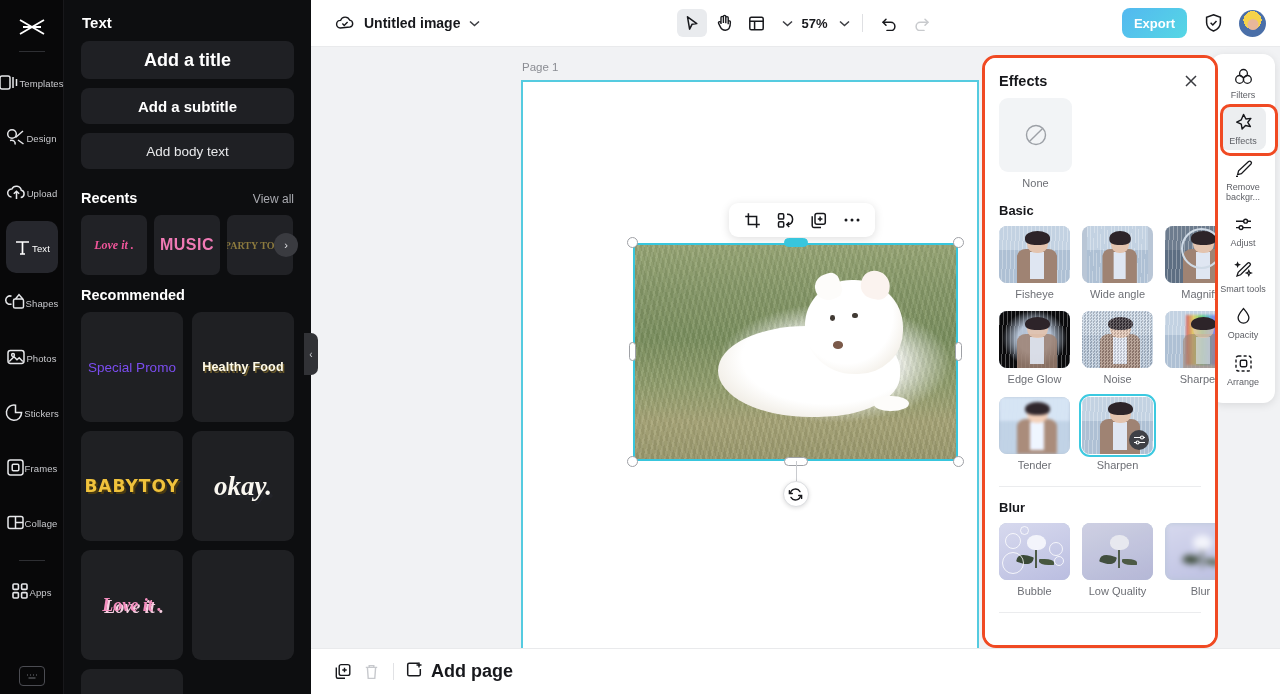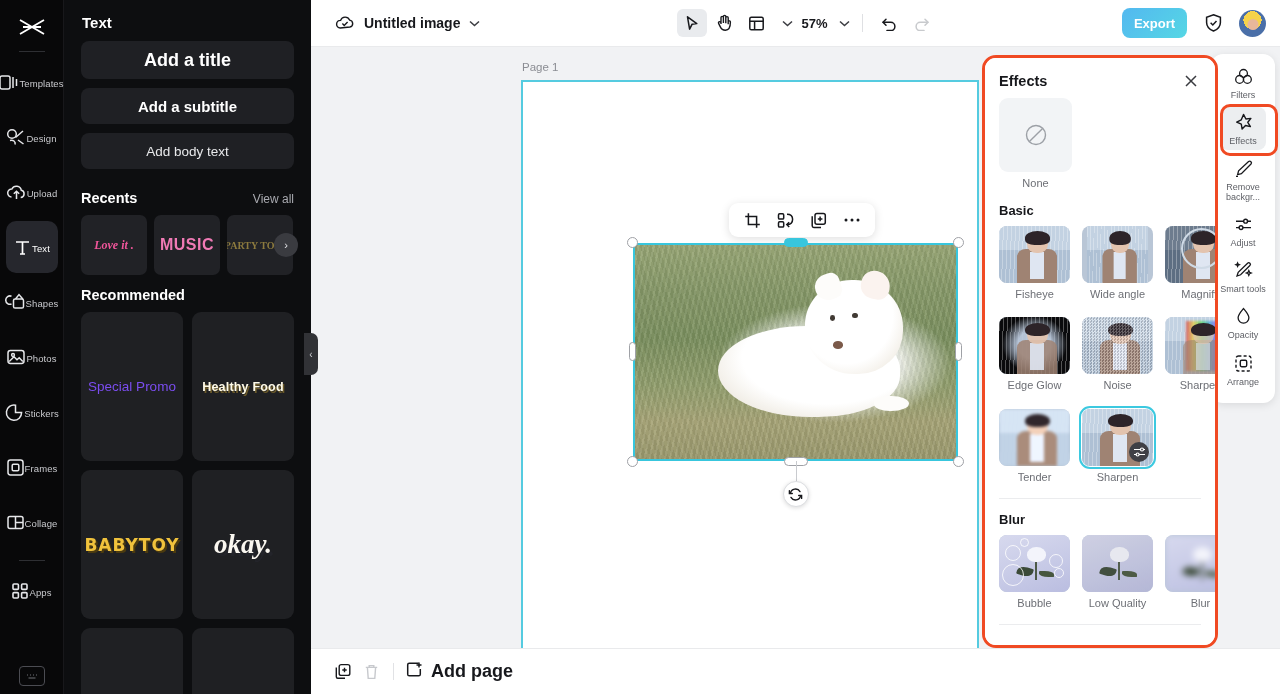--- a/index.html
+++ b/index.html
@@ -59,21 +59,21 @@
   .rc1 { font-family: "Liberation Serif", serif; font-style: italic; font-weight: 700; font-size: 12px; color: #f0559a; }
   .rc2 { font-weight: 700; font-size: 16px; color: #f07ab5; letter-spacing: .5px; }
   .rc3 { font-family: "Liberation Serif", serif; font-weight: 700; font-size: 10px; color: #8c7a3e; white-space: nowrap; }
   .rnext {
     position: absolute; right: 13px; top: 18px; width: 24px; height: 24px; border-radius: 50%;
     background: #3a3b40; display: flex; align-items: center; justify-content: center;
     color: #e2e3e6; font-size: 11px; cursor: pointer;
   }
   .recgrid { display: grid; grid-template-columns: 1fr 1fr; gap: 9px; padding: 0 17px; }
   .tcard {
-    height: 149px; border-radius: 9px; background: #1f2023;
+    height: 110px; border-radius: 9px; background: #1f2023;
     display: flex; align-items: center; justify-content: center; cursor: pointer; overflow: hidden;
   }
   .tc-promo { font-size: 13.5px; color: #7b4df0; }
   .tc-coffee { font-family: "Liberation Serif", serif; font-weight: 700; font-size: 12.5px; color: #fff4e6; text-shadow: 1.5px 1.5px 0 #5a3b22; }
   .tc-healthy { font-weight: 700; font-size: 12.5px; color: #fffbe8; text-shadow: 1.5px 1.5px 0 #6b5a2a; letter-spacing:.2px;}
   .tc-baby { font-weight: 700; font-size: 17px; color: #f0c23c; text-shadow: 2px 2px 0 #4a3a10; letter-spacing: 1px; font-family:"DejaVu Sans", sans-serif; }
   .tc-okay { font-family: "Liberation Serif", serif; font-style: italic; font-weight: 700; font-size: 27px; color: #faf7f0; text-shadow: 3px 3px 0 #23242a; }
   .tc-love { font-family: "Liberation Serif", serif; font-style: italic; font-weight: 700; font-size: 18px; color: #f58fc0; text-shadow: 2px 2px 0 #f7d0e2; }
   .panel-collapse {
     position: absolute; left: 304px; top: 333px; width: 14px; height: 42px;
@@ -192,21 +192,21 @@
   .fx-title { font-size: 14.5px; font-weight: 700; color: #17181c; }
   .fx-close { width: 20px; height: 20px; display: flex; align-items: center; justify-content: center; cursor: pointer; color: #3a3b40; }
   .fx-body { position: absolute; left: 0; right: 0; top: 40px; bottom: 0; overflow: hidden; padding: 0 14px; }
   .fx-none-cell { width: 73px; }
   .fx-none {
     width: 73px; height: 74px; border-radius: 9px; background: #f2f4f6;
     display: flex; align-items: center; justify-content: center; cursor: pointer;
   }
   .fx-cap { font-size: 11px; color: #6d6f75; text-align: center; margin-top: 5px; line-height: 1.2; }
   .fx-secname { font-size: 13px; font-weight: 700; color: #17181c; margin: 13px 0 8px; }
-  .fx-grid { display: grid; grid-template-columns: repeat(3, 71px); gap: 16px 12px; }
+  .fx-grid { display: grid; grid-template-columns: repeat(3, 71px); gap: 10px 12px; }
   .fx-thumb { width: 71px; height: 57px; border-radius: 8px; overflow: hidden; cursor: pointer; position: relative; background:#b9c6d6;}
   .fx-cell.sel .fx-thumb { outline: 2px solid #3cc9e0; outline-offset: 1px; border-radius: 8px; }
   .fx-divider { height: 1px; background: #ebecee; margin: 14px 0 0; }
   .fx-badge {
     position: absolute; right: 4px; bottom: 4px; width: 20px; height: 20px; border-radius: 50%;
     background: #3f4046; display: flex; align-items: center; justify-content: center;
   }
 
   
   .man { position:absolute; inset:0; background: linear-gradient(180deg,#c3d2e2 0 42%, #aec0d4 42% 100%); }

